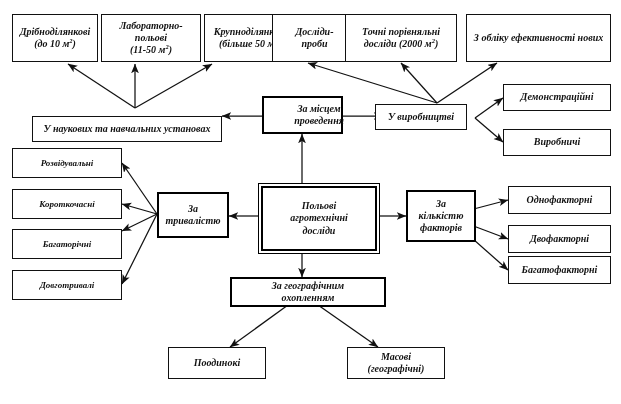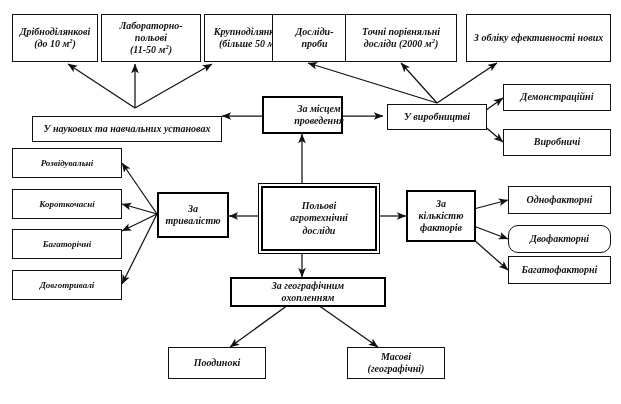--- a/index.html
+++ b/index.html
@@ -145,21 +145,21 @@
     <span class="lbl">У наукових та навчальних установах</span>
   </div>
 
   <div class="node bold-border fs8" style="left:262px; top:96px; width:81px; height:38px;padding-left:36px;">
     <span>
       <span class="lbl">За місцем</span>
       <span class="sub">проведення</span>
     </span>
   </div>
 
-  <div class="node fs85" style="left:387px; top:104px; width:100px; height:26px;">
+  <div class="node fs85" style="left:375px; top:104px; width:92px; height:26px;">
     <span class="lbl">У виробництві</span>
   </div>
 
   <div class="node fs85" style="left:503px; top:84px; width:108px; height:27px;">
     <span class="lbl">Демонстраційні</span>
   </div>
 
   <div class="node fs85" style="left:503px; top:129px; width:108px; height:27px;">
     <span class="lbl">Виробничі</span>
   </div>
@@ -200,21 +200,21 @@
       <span class="lbl">За</span>
       <span class="sub">кількістю</span>
       <span class="sub">факторів</span>
     </span>
   </div>
 
   <div class="node fs85" style="left:508px; top:186px; width:103px; height:28px;text-align:center;">
     <span class="lbl">Однофакторні</span>
   </div>
 
-  <div class="node fs85" style="left:508px; top:225px; width:103px; height:28px;border-radius:10px;">
+  <div class="node fs85" style="left:508px; top:225px; width:103px; height:28px;">
     <span class="lbl">Двофакторні</span>
   </div>
 
   <div class="node fs85" style="left:508px; top:256px; width:103px; height:28px;">
     <span class="lbl">Багатофакторні</span>
   </div>
 
   <div class="node bold-border fs8" style="left:230px; top:277px; width:156px; height:30px;">
     <span>
       <span class="lbl">За географічним</span>

